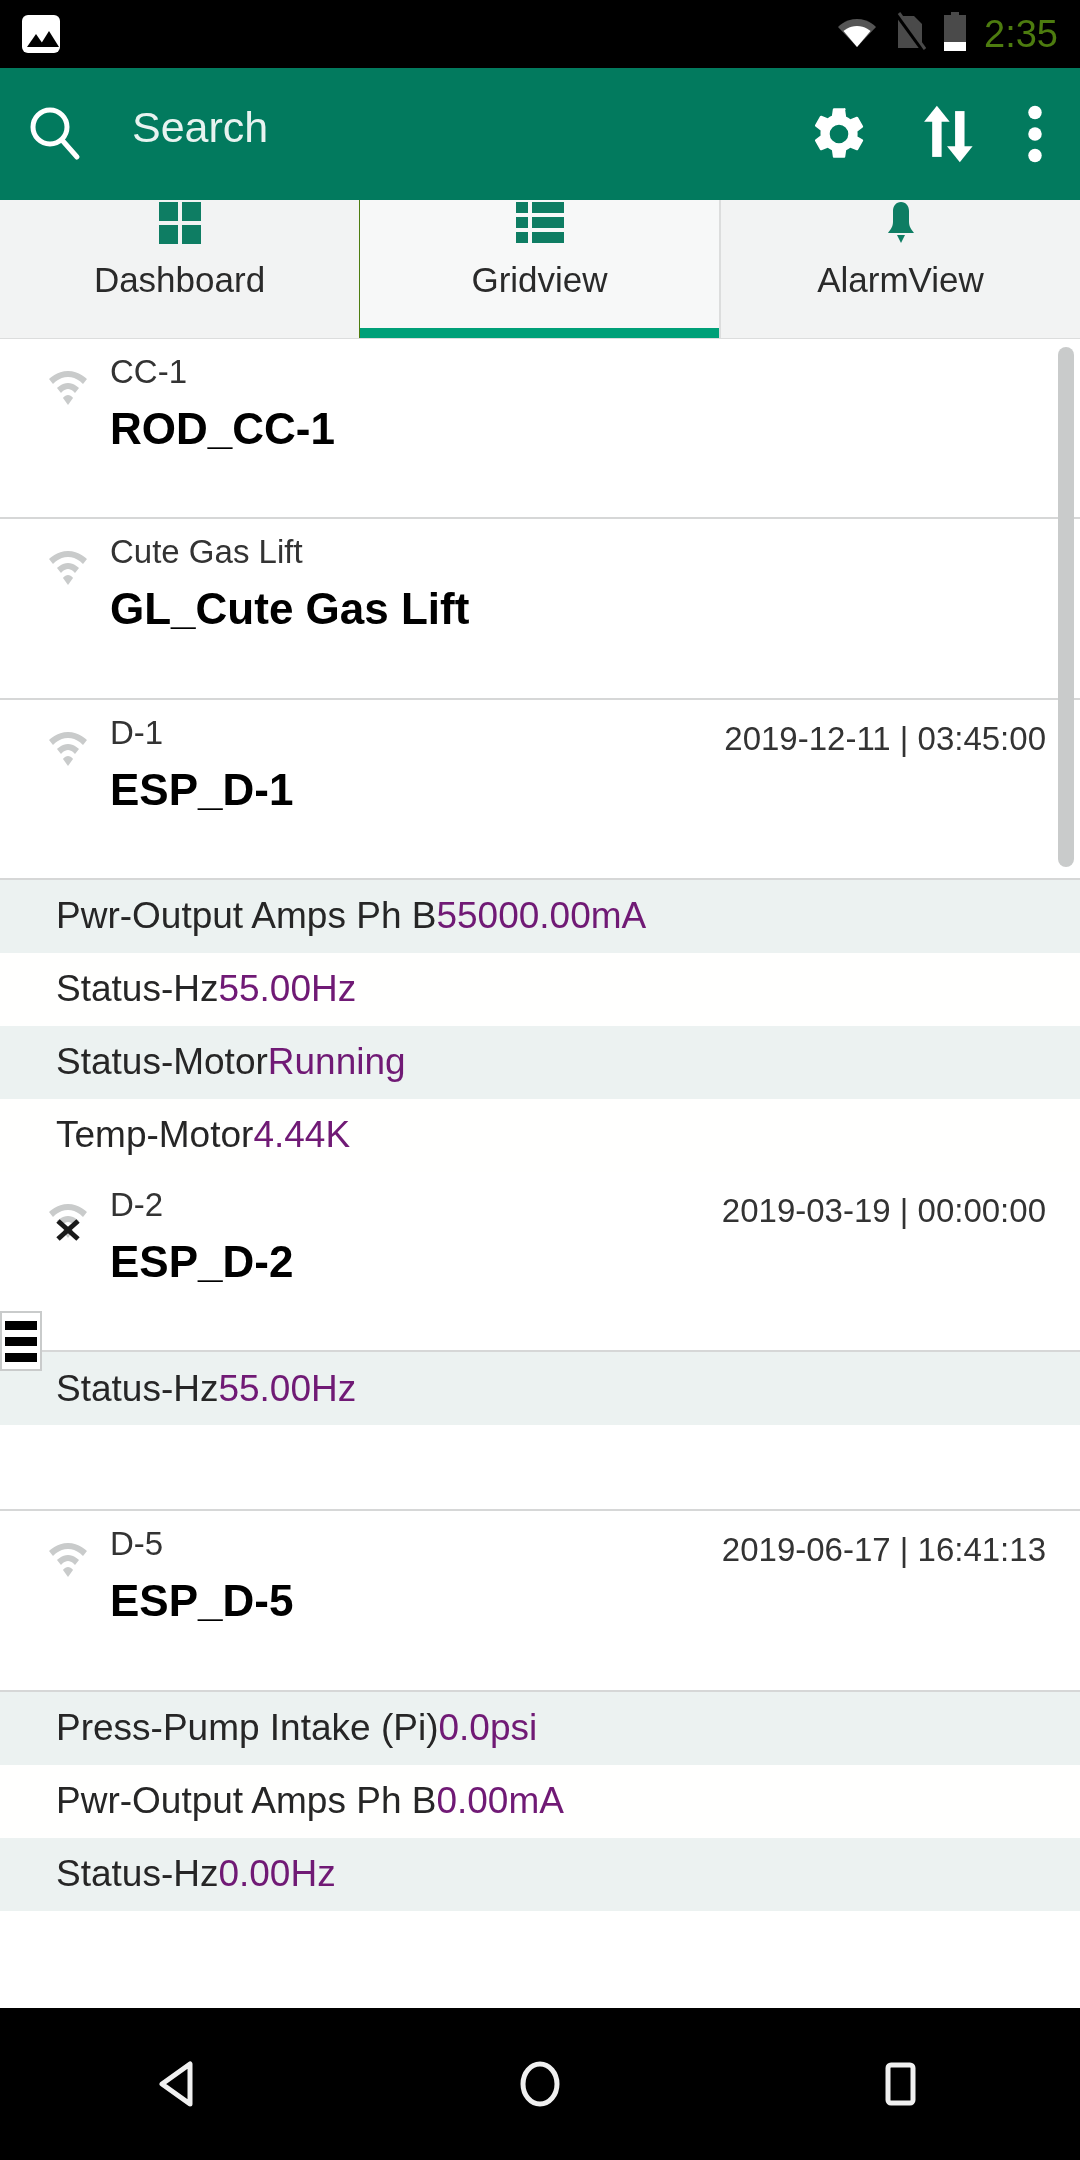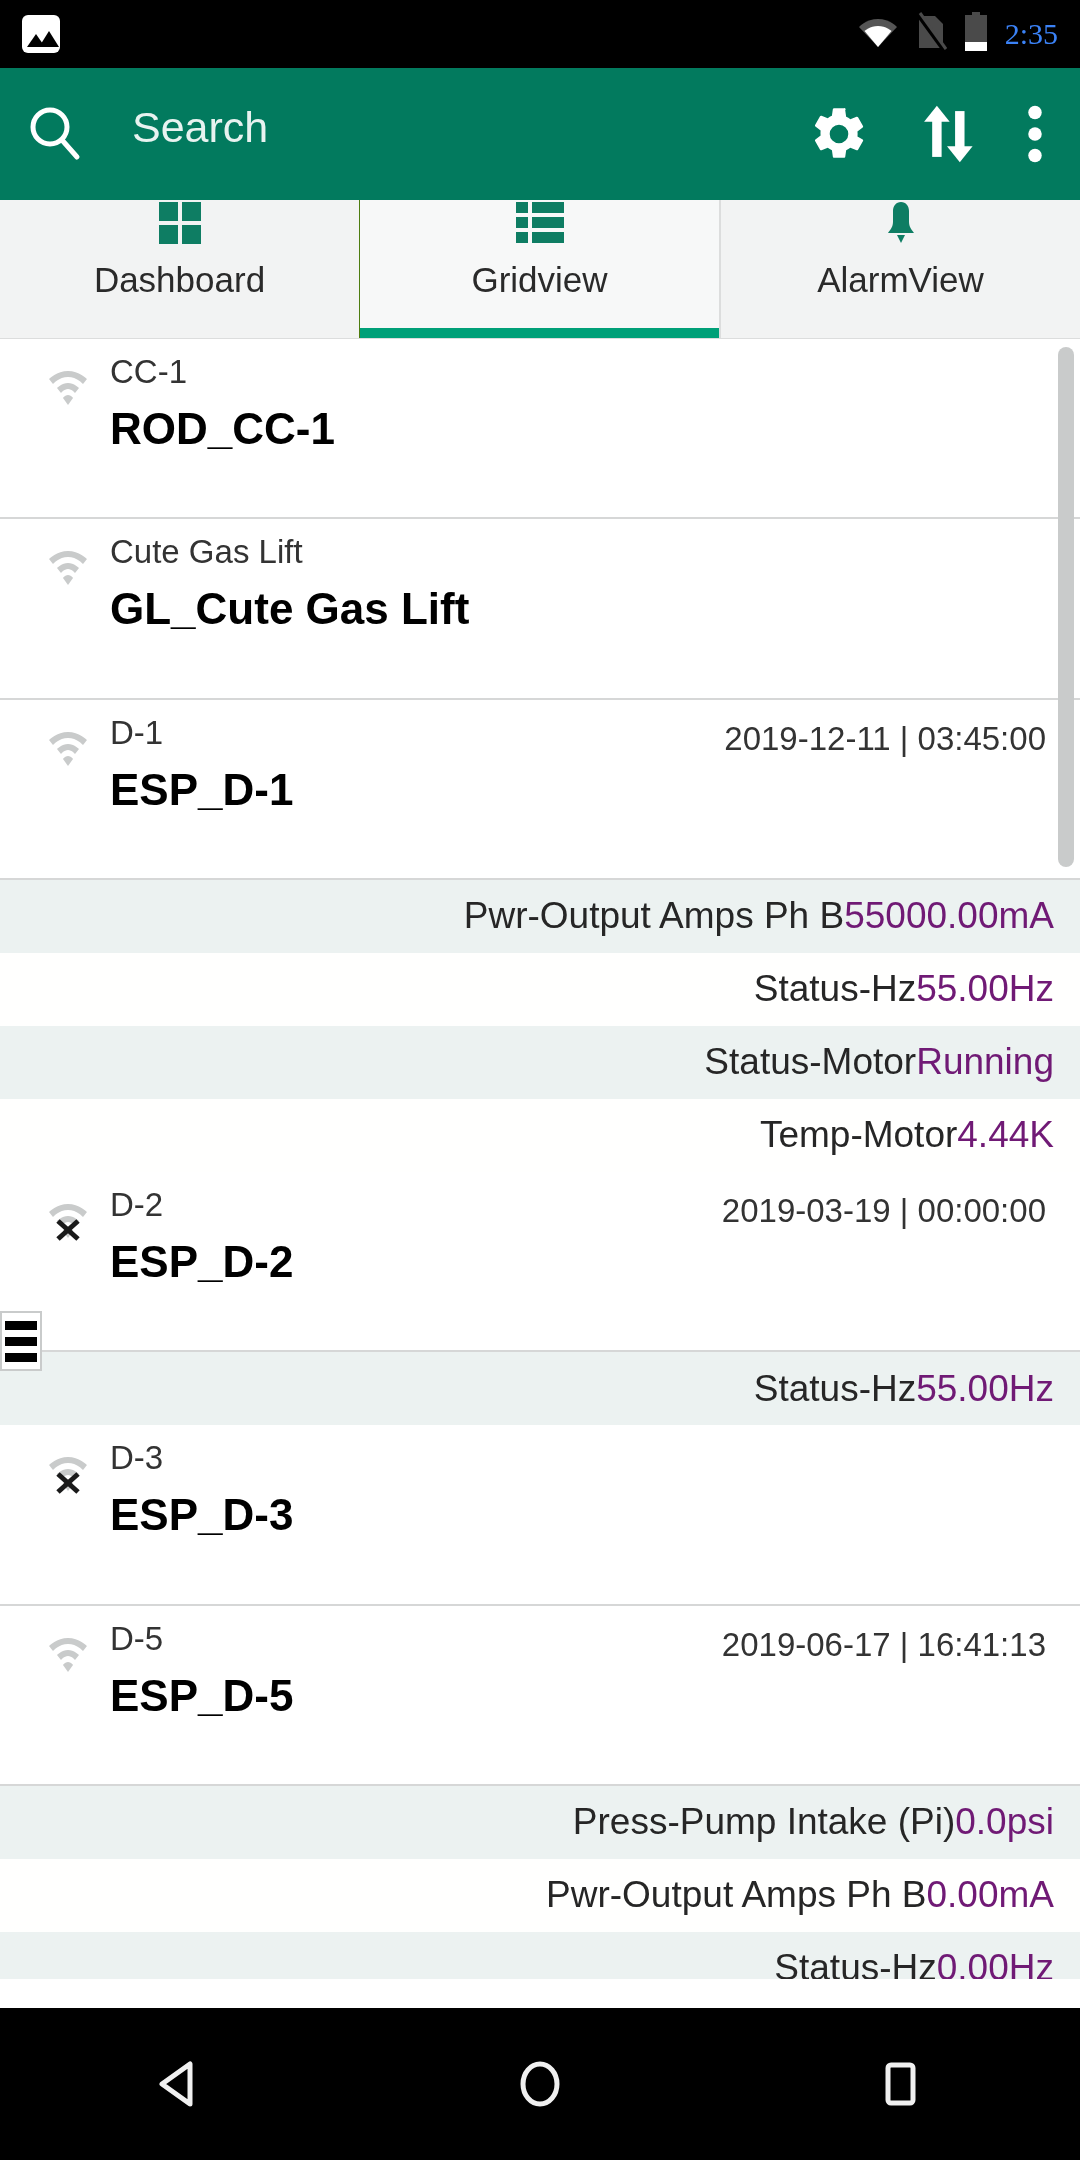--- a/index.html
+++ b/index.html
@@ -21,24 +21,24 @@
     background: #000000;
     display: flex;
     align-items: center;
     padding: 0 22px;
     box-sizing: border-box;
   }
   .sb-left { display: flex; align-items: center; gap: 14px; }
   .sb-spacer { flex: 1; }
   .sb-right { display: flex; align-items: center; gap: 16px; }
   .sb-time {
-    color: #3b82f6;
-    font-size: 30px;
+    color: #4d7c0f;
+    font-size: 38px;
     letter-spacing: 0px;
-    font-family: Liberation Serif, serif;
+    font-family: Liberation Sans, sans-serif;
   }
   .icon-screenshot {
     width: 38px; height: 38px;
     background: #ffffff;
     border-radius: 6px;
     position: relative;
     overflow: hidden;
   }
   .icon-screenshot::after {
     content: "";
@@ -162,21 +162,21 @@
     padding-top: 6px;
     padding-right: 8px;
     font-family: "Liberation Sans", sans-serif;
     white-space: nowrap;
   }
   .dh-spacer { height: 42px; }
 
   .metric-row {
     display: flex;
     align-items: center;
-    justify-content: flex-end;
+    justify-content: flex-start;
     height: 73px;
     padding: 0 26px 0 56px;
     box-sizing: border-box;
   }
   .metric-row.tint { background: #ecf2f1; }
   .metric-row.plain { background: #fffffe; }
   .metric-label {
     font-size: 37px;
     color: #262626;
     font-family: "Liberation Sans", sans-serif;
@@ -441,35 +441,20 @@
           <div class="dh-date">2019-03-19 | 00:00:00</div>
         </div>
         <div class="dh-spacer"></div>
       </div>
       <div class="metric-row tint">
         <span class="metric-label">Status-Hz</span>
         <span class="metric-value">55.00Hz</span>
       </div>
       <div class="device-header">
         <div class="dh-row1">
-          <div class="dh-leftcol">
-            <div class="signal-slot">
-              <svg width="56" height="52" viewBox="0 0 56 52">
-                <path d="M28 12 C17 12 9 20 9 20 L13 25 C13 25 19 18 28 18 C37 18 43 25 43 25 L47 20 C47 20 39 12 28 12 Z" fill="#c9cbcb"></path>
-                <path d="M28 24 C22 24 17 29 17 29 L21 34 C21 34 24 30 28 30 C32 30 35 34 35 34 L39 29 C39 29 34 24 28 24 Z" fill="#c9cbcb"></path>
-                <path d="M28 36 C25 36 23 39 23 39 L28 46 L33 39 C33 39 31 36 28 36 Z" fill="#c9cbcb"></path>
-                <line x1="18" y1="29" x2="38" y2="47" stroke="#1a1a1a" stroke-width="5"></line>
-                <line x1="38" y1="29" x2="18" y2="47" stroke="#1a1a1a" stroke-width="5"></line>
-              </svg>
-            </div>
-            <div class="dh-textcol">
-              <div class="dh-small">D-3</div>
-              <div class="dh-title">ESP_D-3</div>
-            </div>
-          </div>
           <div class="dh-date"></div>
         </div>
         <div class="dh-spacer"></div>
       </div>
       <div class="device-header">
         <div class="dh-row1">
           <div class="dh-leftcol">
             <div class="signal-slot">
               <svg width="56" height="52" viewBox="0 0 56 52">
                 <path d="M28 12 C17 12 9 20 9 20 L13 25 C13 25 19 18 28 18 C37 18 43 25 43 25 L47 20 C47 20 39 12 28 12 Z" fill="#c9cbcb"></path>

